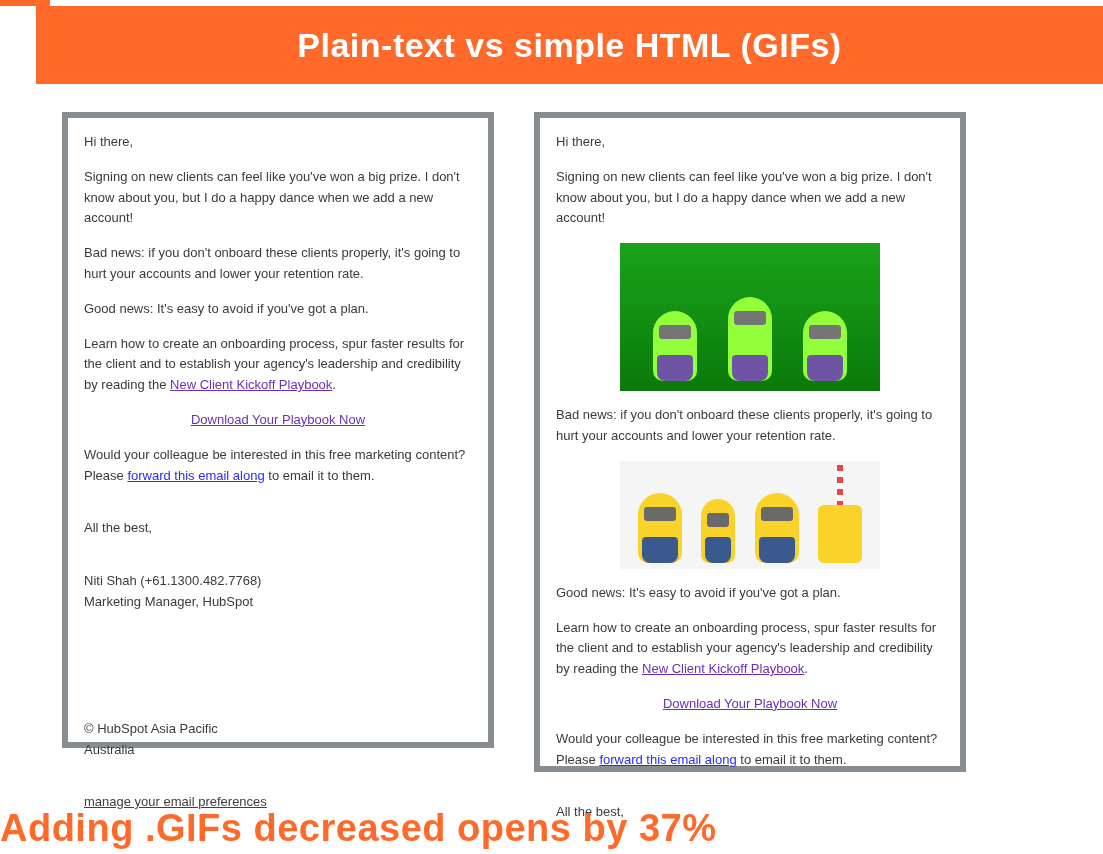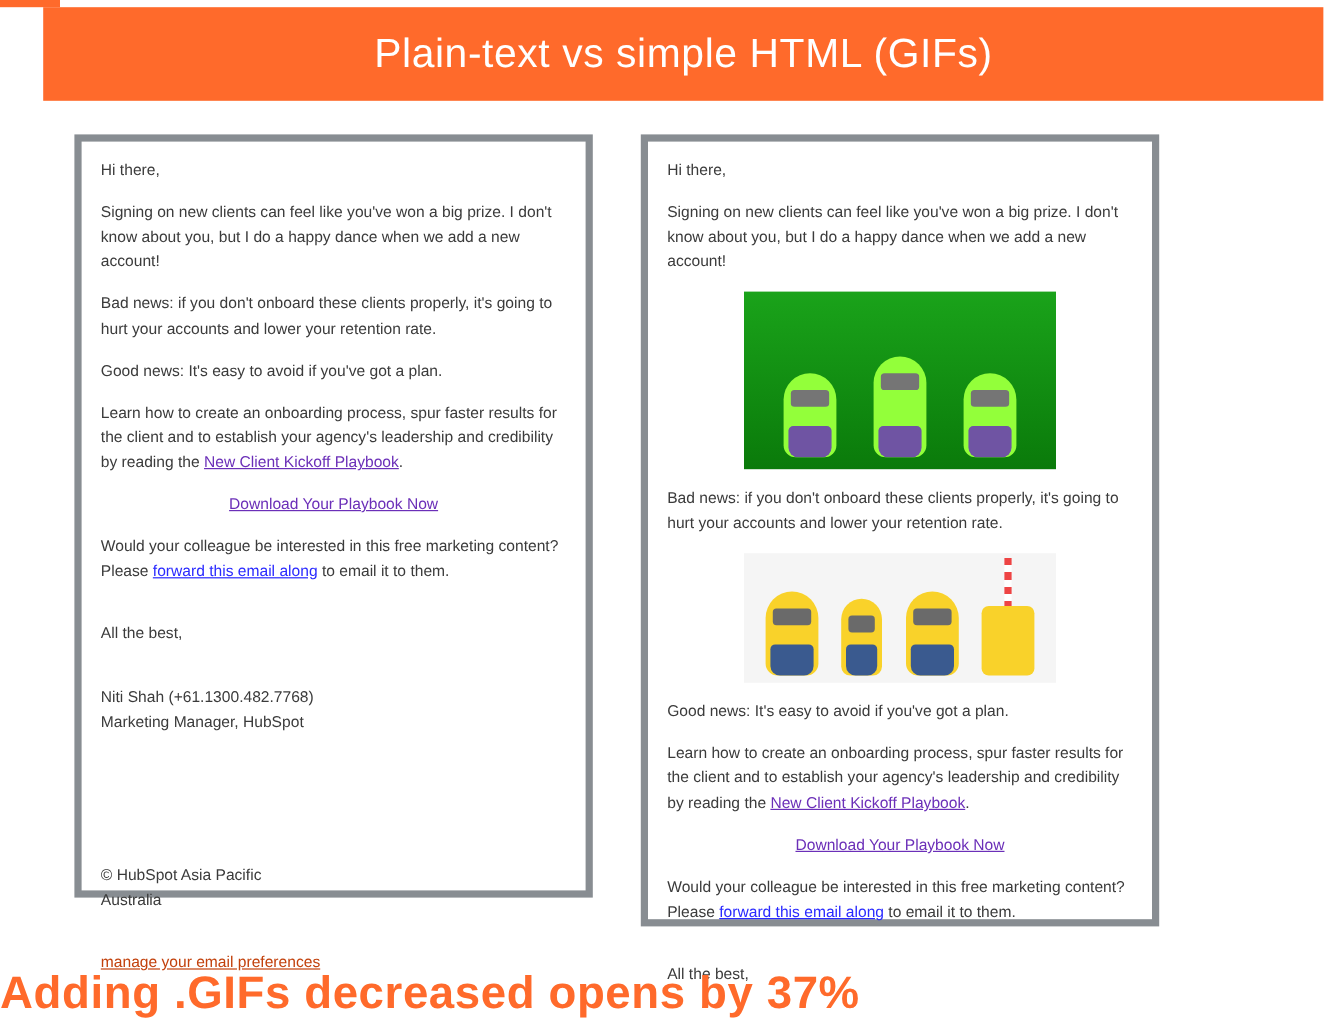--- a/index.html
+++ b/index.html
@@ -22,21 +22,21 @@
     top: 6px; left: 36px; right: 0;
     height: 78px;
     background: #ff6a2b;
     display: flex;
     align-items: center;
     justify-content: center;
   }
   .header-band h1 {
     color: #ffffff;
     font-size: 34px;
-    font-weight: 400;
+    font-weight: 700;
     letter-spacing: 0.5px;
   }
   .compare-row {
     position: absolute;
     top: 112px;
     left: 62px;
     right: 62px;
     display: flex;
     gap: 40px;
   }
@@ -160,21 +160,21 @@
     <p class="tight">All the best,</p>
     <p class="tight">Niti Shah (+61.1300.482.7768)</p>
     <p>Marketing Manager, HubSpot</p>
 
     <div class="spacer-lg"></div>
 
     <p class="tight">© HubSpot Asia Pacific</p>
     <p>Australia</p>
 
     <p class="tight">
-      <a href="#" style="color:#c2410c">manage your email preferences</a>
+      <a href="#" style="color:#404040">manage your email preferences</a>
     </p>
   </div>
 
   <div class="email-box right">
     <p>Hi there,</p>
     <p>Signing on new clients can feel like you've won a big prize. I don't know about you, but I do a happy dance when we add a new account!</p>
 
     <div class="gif-placeholder gif1">
       <div class="gif1-inner">
         <div class="minion"></div>

